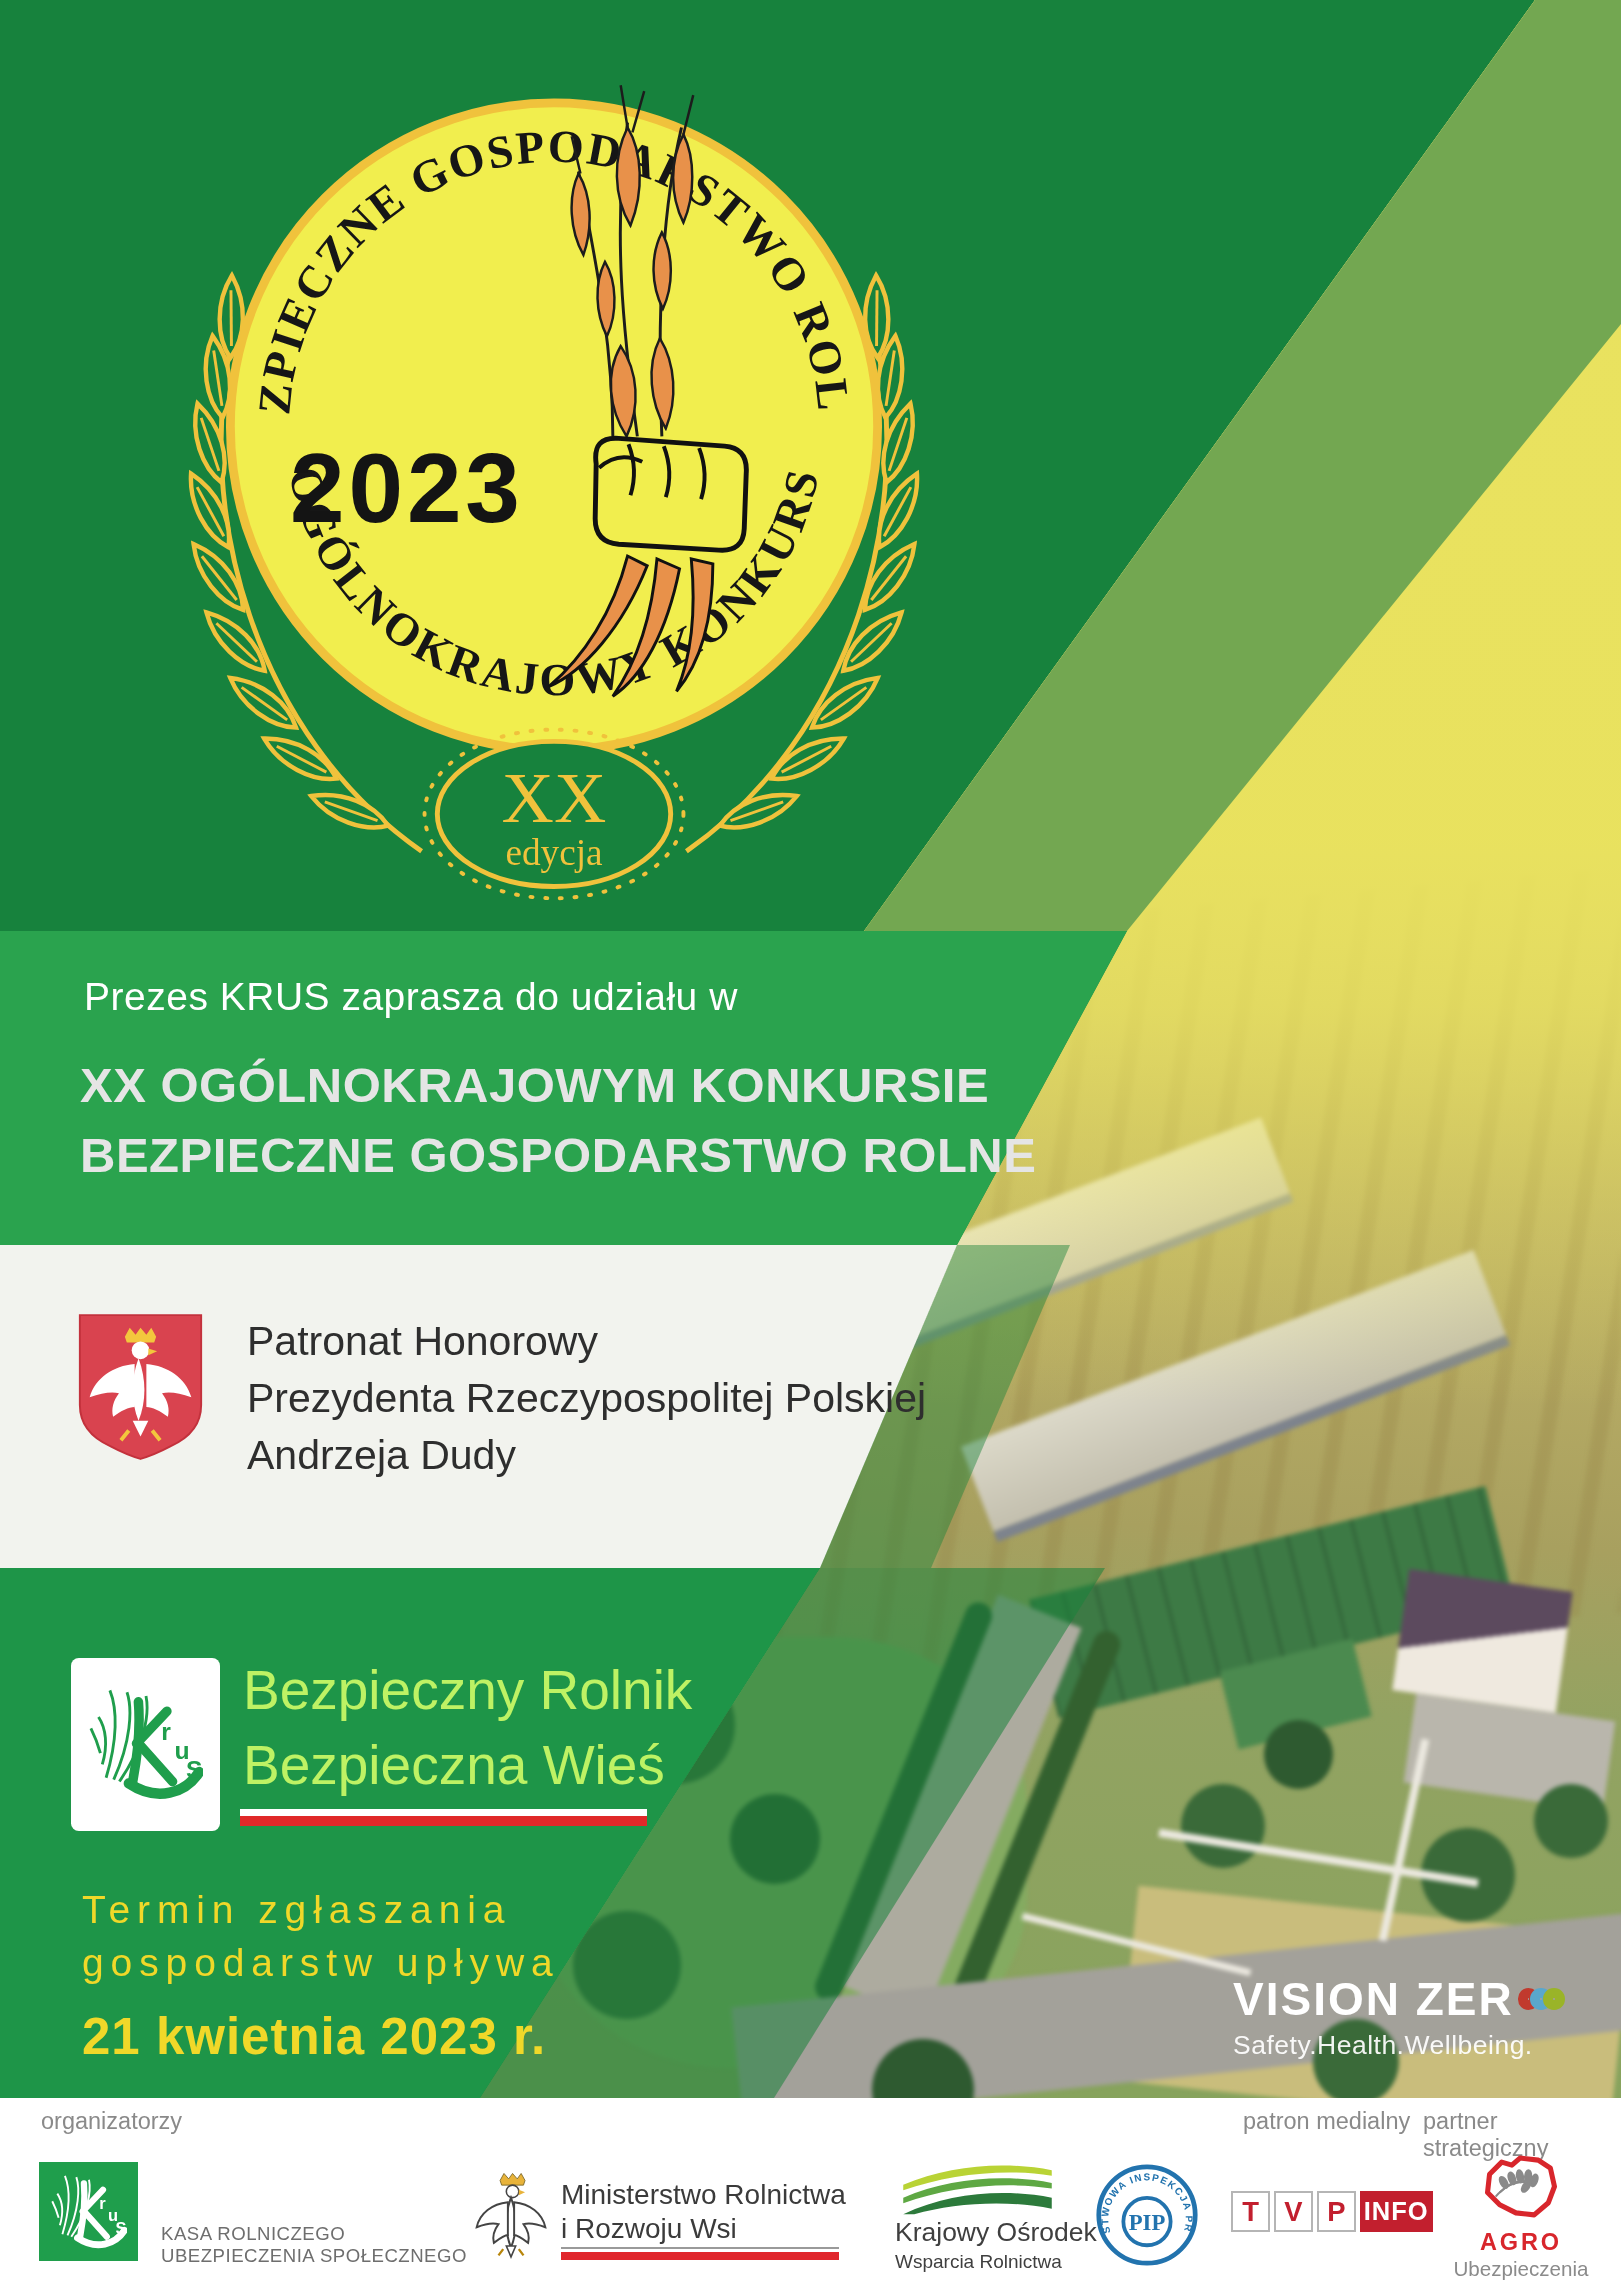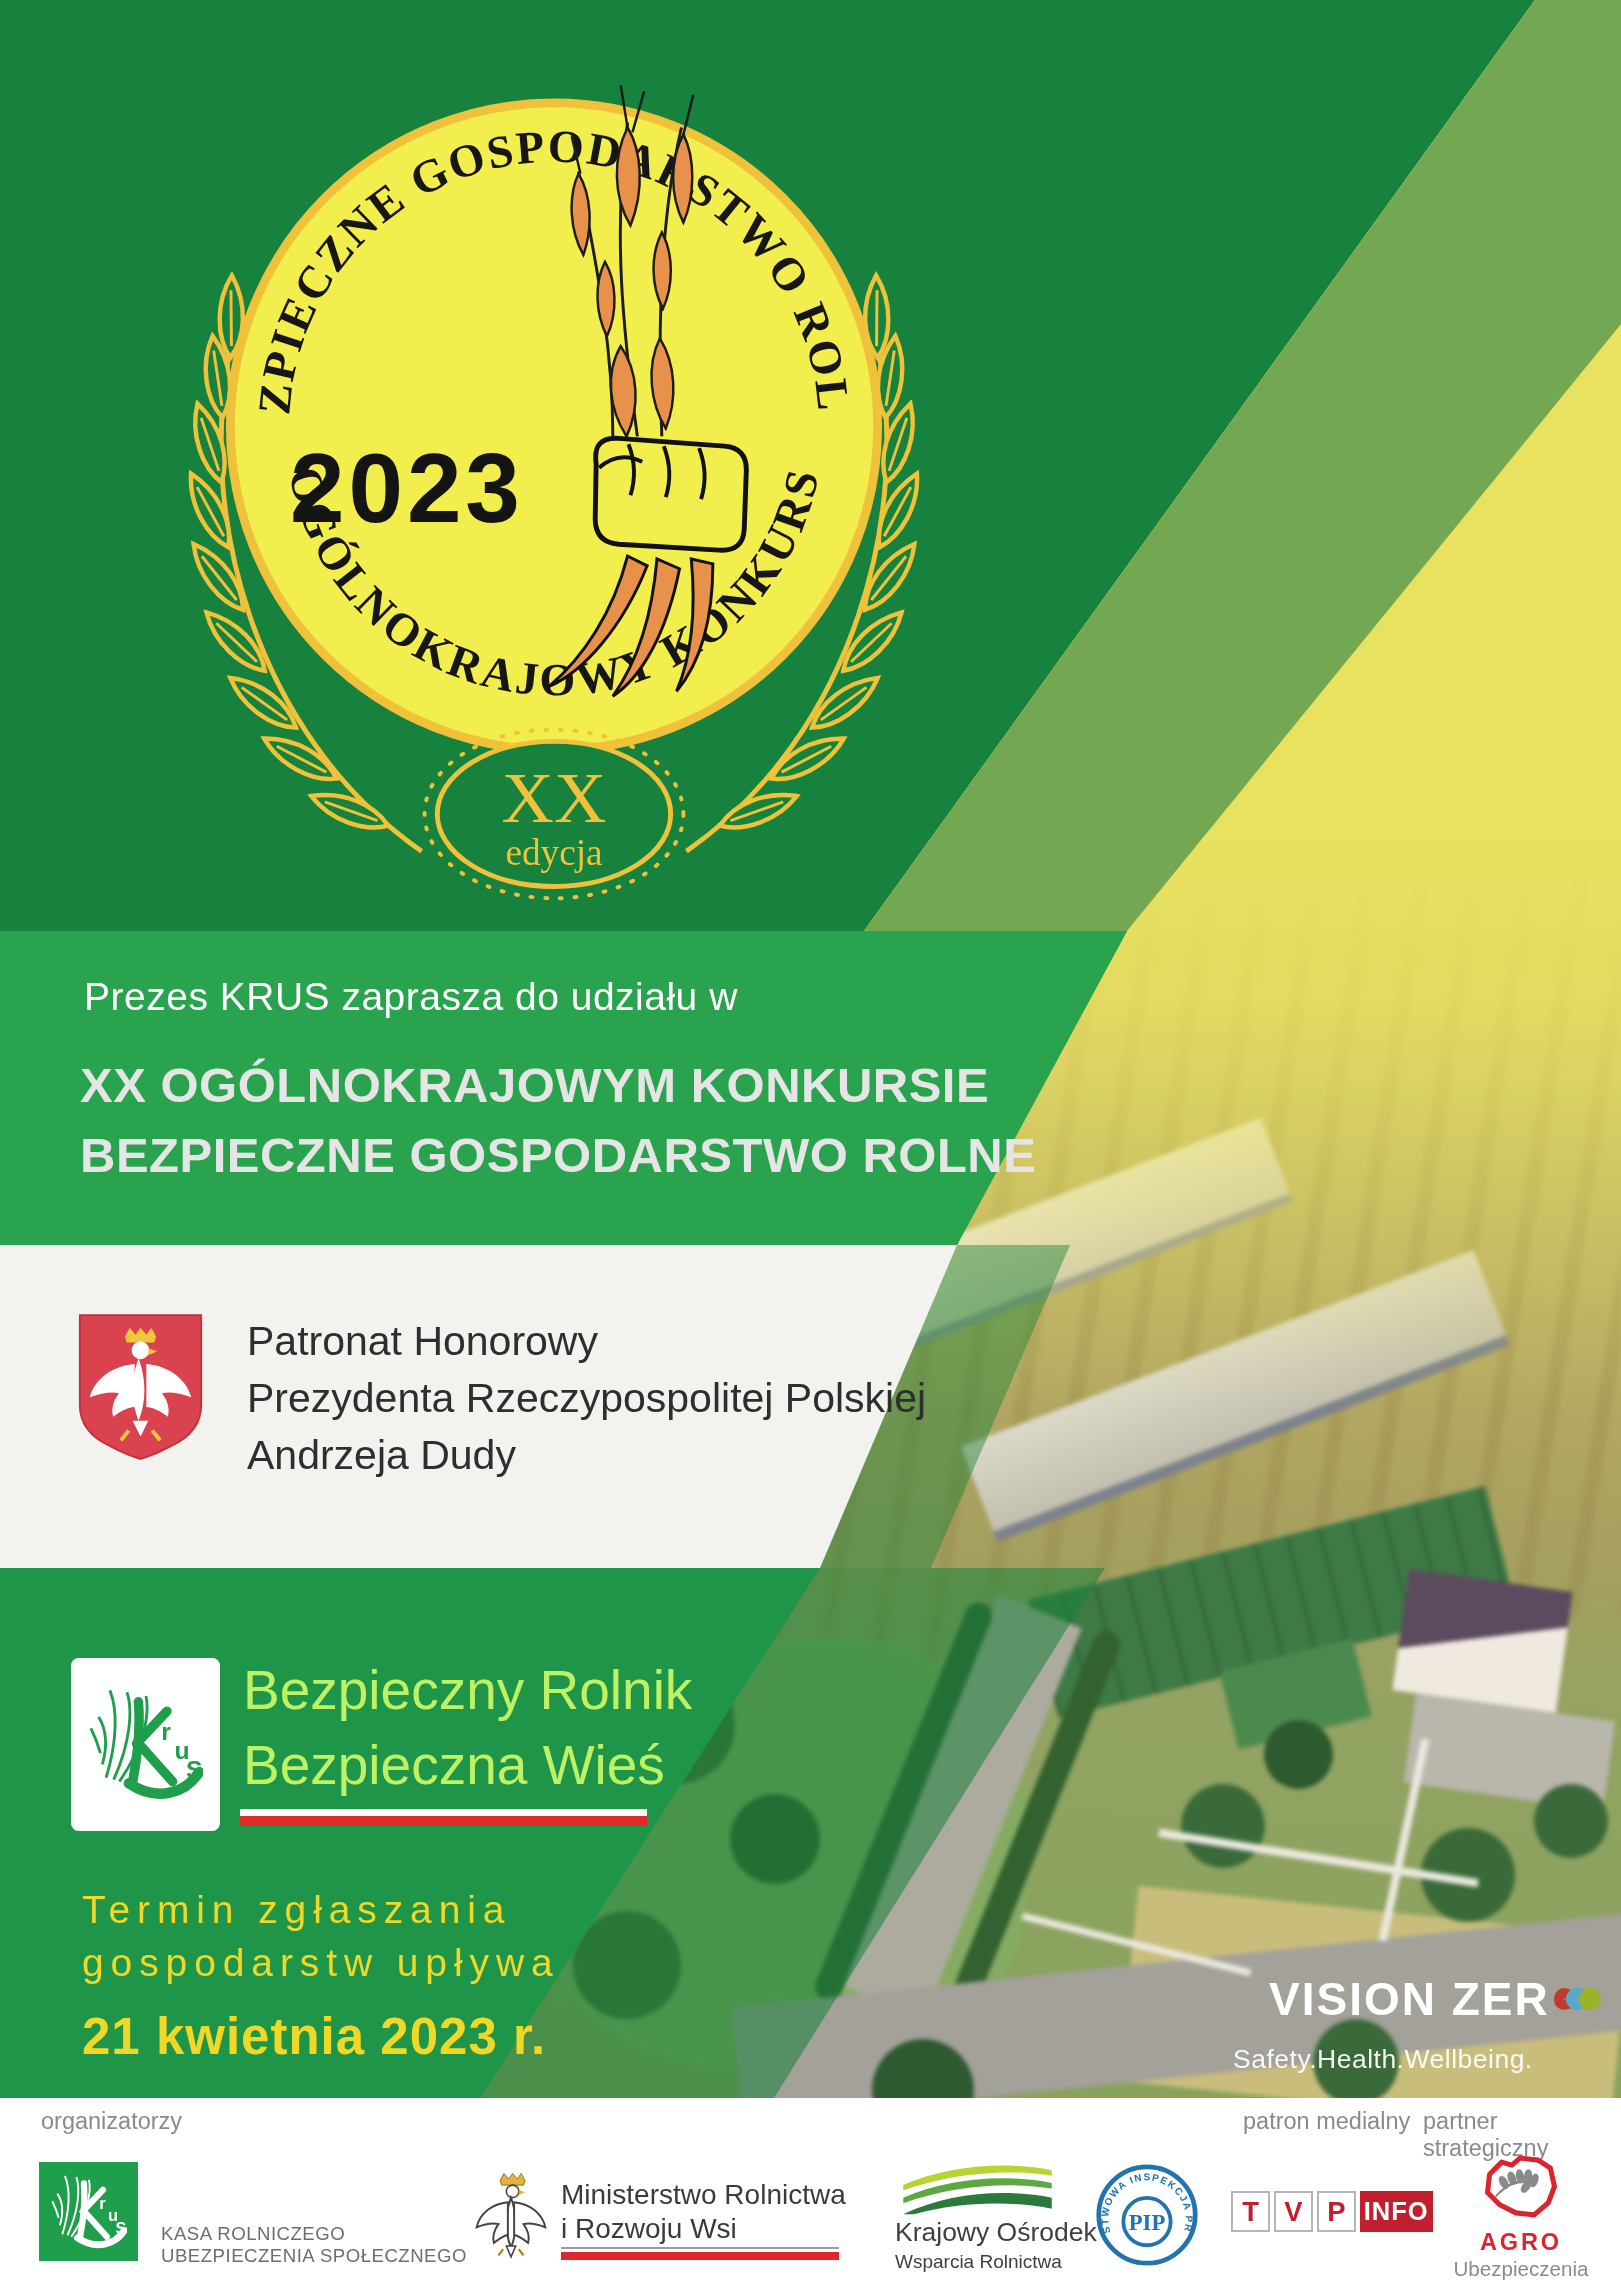--- a/index.html
+++ b/index.html
@@ -61,23 +61,23 @@
   .claim-rule-w{left:240px;top:1809px;width:407px;height:6.9px;background:#ffffff;}
   .claim-rule-r{left:240px;top:1816px;width:407px;height:9.8px;background:#e02929;}
   .krusbox{left:71px;top:1658px;width:149px;height:173px;background:#ffffff;border-radius:7.8px;
            display:flex;align-items:center;justify-content:center;}
   .deadline{left:82px;color:#f0d829;font-size:39px;letter-spacing:6.9px;}
   .deadline-date{left:82px;top:2007px;color:#f0d829;font-weight:bold;font-size:51px;letter-spacing:1px;}
 
   
   .vz{left:1233px;top:1972px;color:#ffffff;}
   .vz-row{display:flex;align-items:center;}
-  .vz-word{font-size:46px;font-weight:bold;letter-spacing:2px;margin-left:36px;}
+  .vz-word{font-size:46px;font-weight:bold;letter-spacing:2px;}
   .vz-ring{width:21.6px;height:21.6px;border-radius:50%;border:10.8px solid;display:inline-block;}
-  .vz-tag{font-size:26.5px;margin-top:18px;color:rgba(255,255,255,.93);letter-spacing:0.5px;}
+  .vz-tag{font-size:26.5px;margin-top:4px;color:rgba(255,255,255,.93);letter-spacing:0.5px;}
 
   
   .footer{position:absolute;left:0;top:2098px;width:1621px;height:236px;background:#ffffff;}
   .f-label{position:absolute;top:9.8px;color:#8a8a8a;font-size:23.5px;}
   .f-krusbox{position:absolute;left:39px;top:64px;width:99px;height:99px;background:#1f9e4c;
              display:flex;align-items:center;justify-content:center;}
   .f-krus-cap{position:absolute;left:161px;top:125px;color:#6e6e6e;font-size:18.6px;line-height:21.6px;letter-spacing:0.5px;}
   .f-min-text{position:absolute;left:561px;top:80px;color:#3b3b3b;font-size:28px;line-height:34px;}
   .f-min-rule{position:absolute;left:561px;top:149px;width:278px;}
   .f-min-rule .g{height:2px;background:#9a9a9a;}

